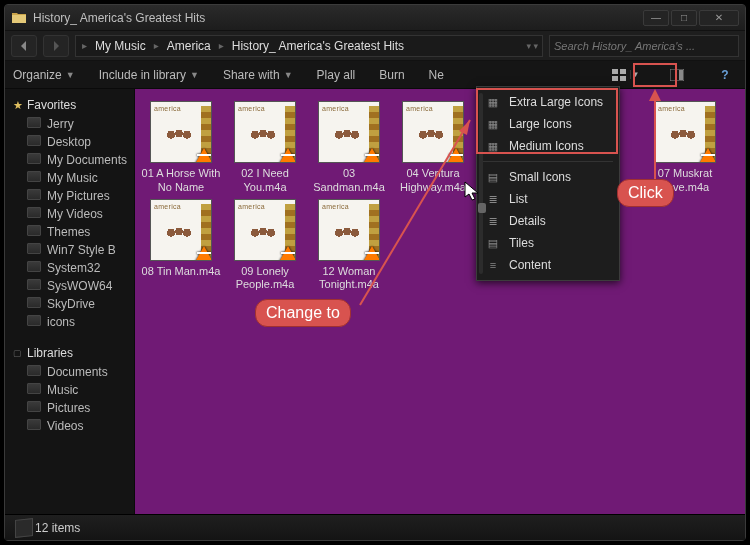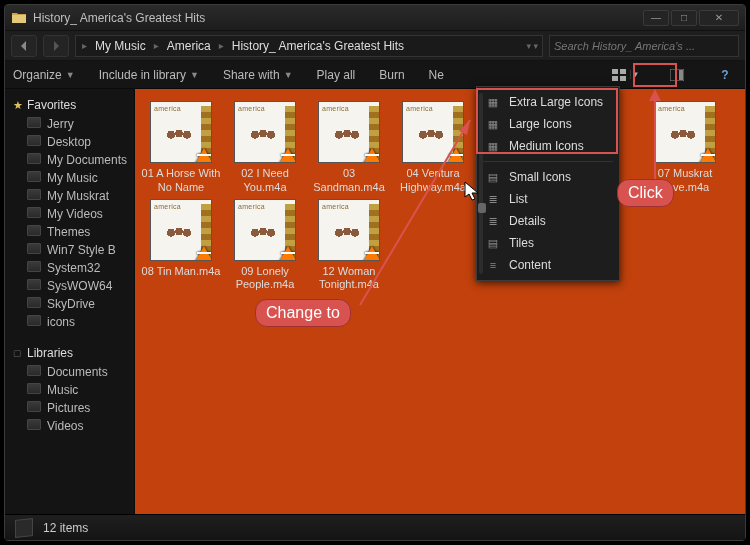--- a/index.html
+++ b/index.html
@@ -34,32 +34,32 @@
   
   .body { display:flex; height:calc(100% - 26px - 30px - 28px - 26px); }
   .sidebar { width:130px; background:#141414; border-right:1px solid #0a0a0a; padding:6px 0; overflow:hidden;}
   .sidebar .group-title { display:flex; align-items:center; gap:4px; padding:3px 8px; color:#ddd; font-size:12px;}
   .sidebar .item { display:flex; align-items:flex-start; gap:6px; padding:2px 8px 2px 22px; color:#bbb; white-space:nowrap; overflow:hidden; }
   .sidebar .folder-ico { width:14px; height:11px; background: linear-gradient(#3a3a3a,#2a2a2a); border:1px solid #444; border-radius:1px; flex-shrink:0;}
   .sidebar .star { color:#e0c060; font-size:11px;}
   .sidebar .expand { font-size:9px; color:#666; width:10px;}
   .sidebar .gap { height:12px; }
   
-  .content { flex:1; background:#c2410c; padding:10px 4px; overflow:hidden; position:relative;}
+  .content { flex:1; background:#701a75; padding:10px 4px; overflow:hidden; position:relative;}
   .grid { display:flex; flex-wrap:wrap; gap:0; }
   .file { width:84px; display:flex; flex-direction:column; align-items:center; padding:2px; }
   .thumb { width:62px; height:62px; background:#f6f4ef; border:1px solid #555; position:relative; overflow:hidden; }
   .thumb .bar { position:absolute; top:4px; right:0; width:10px; height:54px; background: repeating-linear-gradient(#c0a040 0 6px, #a07020 6px 12px); }
   .thumb .album { position:absolute; top:3px; left:3px; font-size:7px; color:#8a6a3a; letter-spacing:0.3px;}
   .thumb .ppl { position:absolute; bottom:12px; left:8px; width:40px; height:22px; background: radial-gradient(circle at 30% 30%, #8b5a3c 0 4px, transparent 4px), radial-gradient(circle at 50% 25%, #8b5a3c 0 4px, transparent 4px), radial-gradient(circle at 70% 30%, #8b5a3c 0 4px, transparent 4px); }
   .thumb .cone { position:absolute; right:-2px; bottom:-2px; width:0; height:0; border-left:9px solid transparent; border-right:9px solid transparent; border-bottom:16px solid #ff7a00; filter: drop-shadow(0 0 1px #000);}
   .thumb .cone::after { content:""; position:absolute; left:-7px; top:6px; width:14px; height:2px; background:#fff;}
   .fname { text-align:center; font-size:11px; color:#ddd; line-height:1.25; margin-top:4px; word-break:break-word; max-width:80px;}
   
-  .statusbar { height:26px; display:flex; align-items:center; gap:10px; padding:0 10px; background:linear-gradient(#1f1f1f,#141414); border-top:1px solid #000; }
+  .statusbar { height:26px; display:flex; align-items:center; gap:2px; padding:0 10px; background:linear-gradient(#1f1f1f,#141414); border-top:1px solid #000; }
   .statusbar .ico { width:18px; height:18px; border:1px solid #444; background:#2a2a2a; transform: skewY(-6deg);}
   
   .viewmenu { position:absolute; top:81px; left:471px; width:144px; background:#1d1d1d; border:1px solid #3c3c3c; box-shadow:0 2px 8px rgba(0,0,0,.7); z-index:30; padding:4px 0;}
   .viewmenu .mrow { display:flex; align-items:center; gap:8px; padding:4px 10px 4px 8px; color:#ddd; font-size:12px;}
   .viewmenu .mico { width:16px; display:flex; justify-content:center; color:#888; font-size:11px;}
   .viewmenu .msep { height:1px; background:#333; margin:4px 6px;}
   .slider-track { position:absolute; left:2px; top:6px; bottom:6px; width:4px; background:#2c2c2c; border-radius:2px;}
   .slider-thumb { position:absolute; left:-1px; top:110px; width:8px; height:10px; background:#666; border-radius:2px;}
   
   .callout { position:absolute; background:#d8534f; color:#fff; font-size:16px; padding:4px 10px; border:1px solid #a03030; border-radius:12px; z-index:40; font-weight:400;}
@@ -175,21 +175,21 @@
       <div class="item">
           <span class="folder-ico"></span>
           <span>My Documents</span>
         </div>
       <div class="item">
           <span class="folder-ico"></span>
           <span>My Music</span>
         </div>
       <div class="item">
           <span class="folder-ico"></span>
-          <span>My Muskrat</span>
+          <span>My Pictures</span>
         </div>
       <div class="item">
           <span class="folder-ico"></span>
           <span>My Videos</span>
         </div>
       <div class="item">
           <span class="folder-ico"></span>
           <span>Themes</span>
         </div>
       <div class="item">

